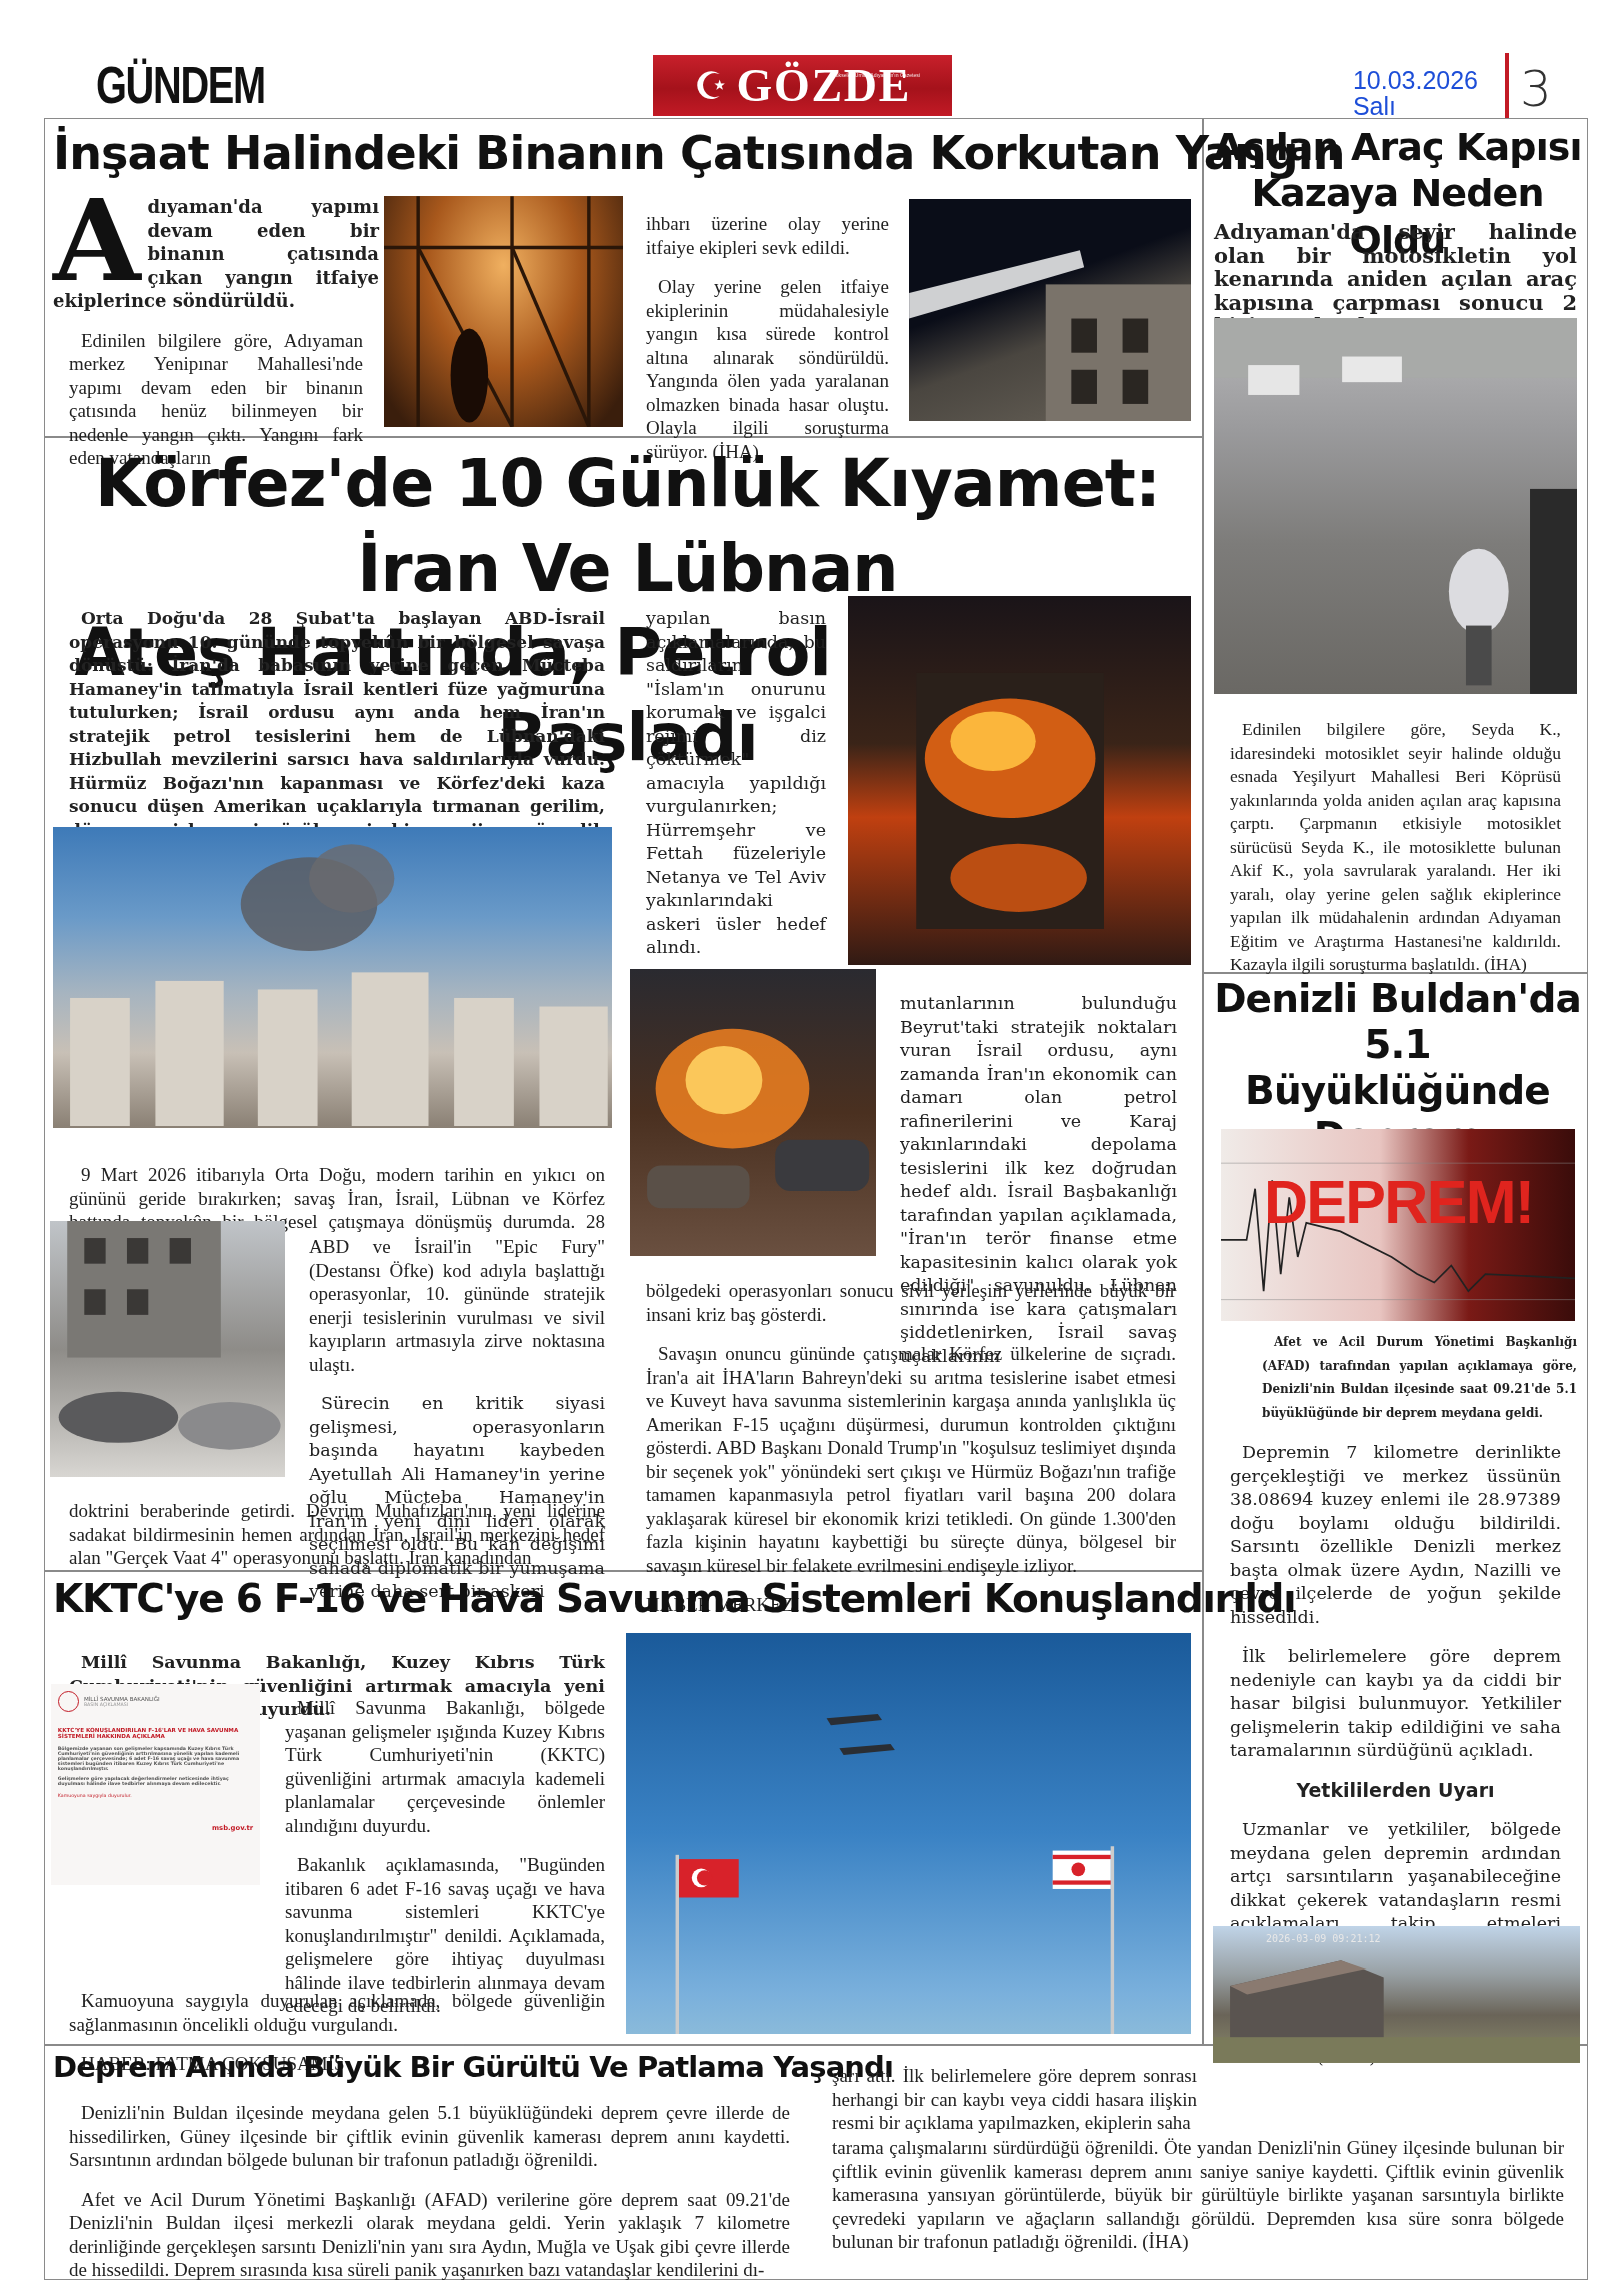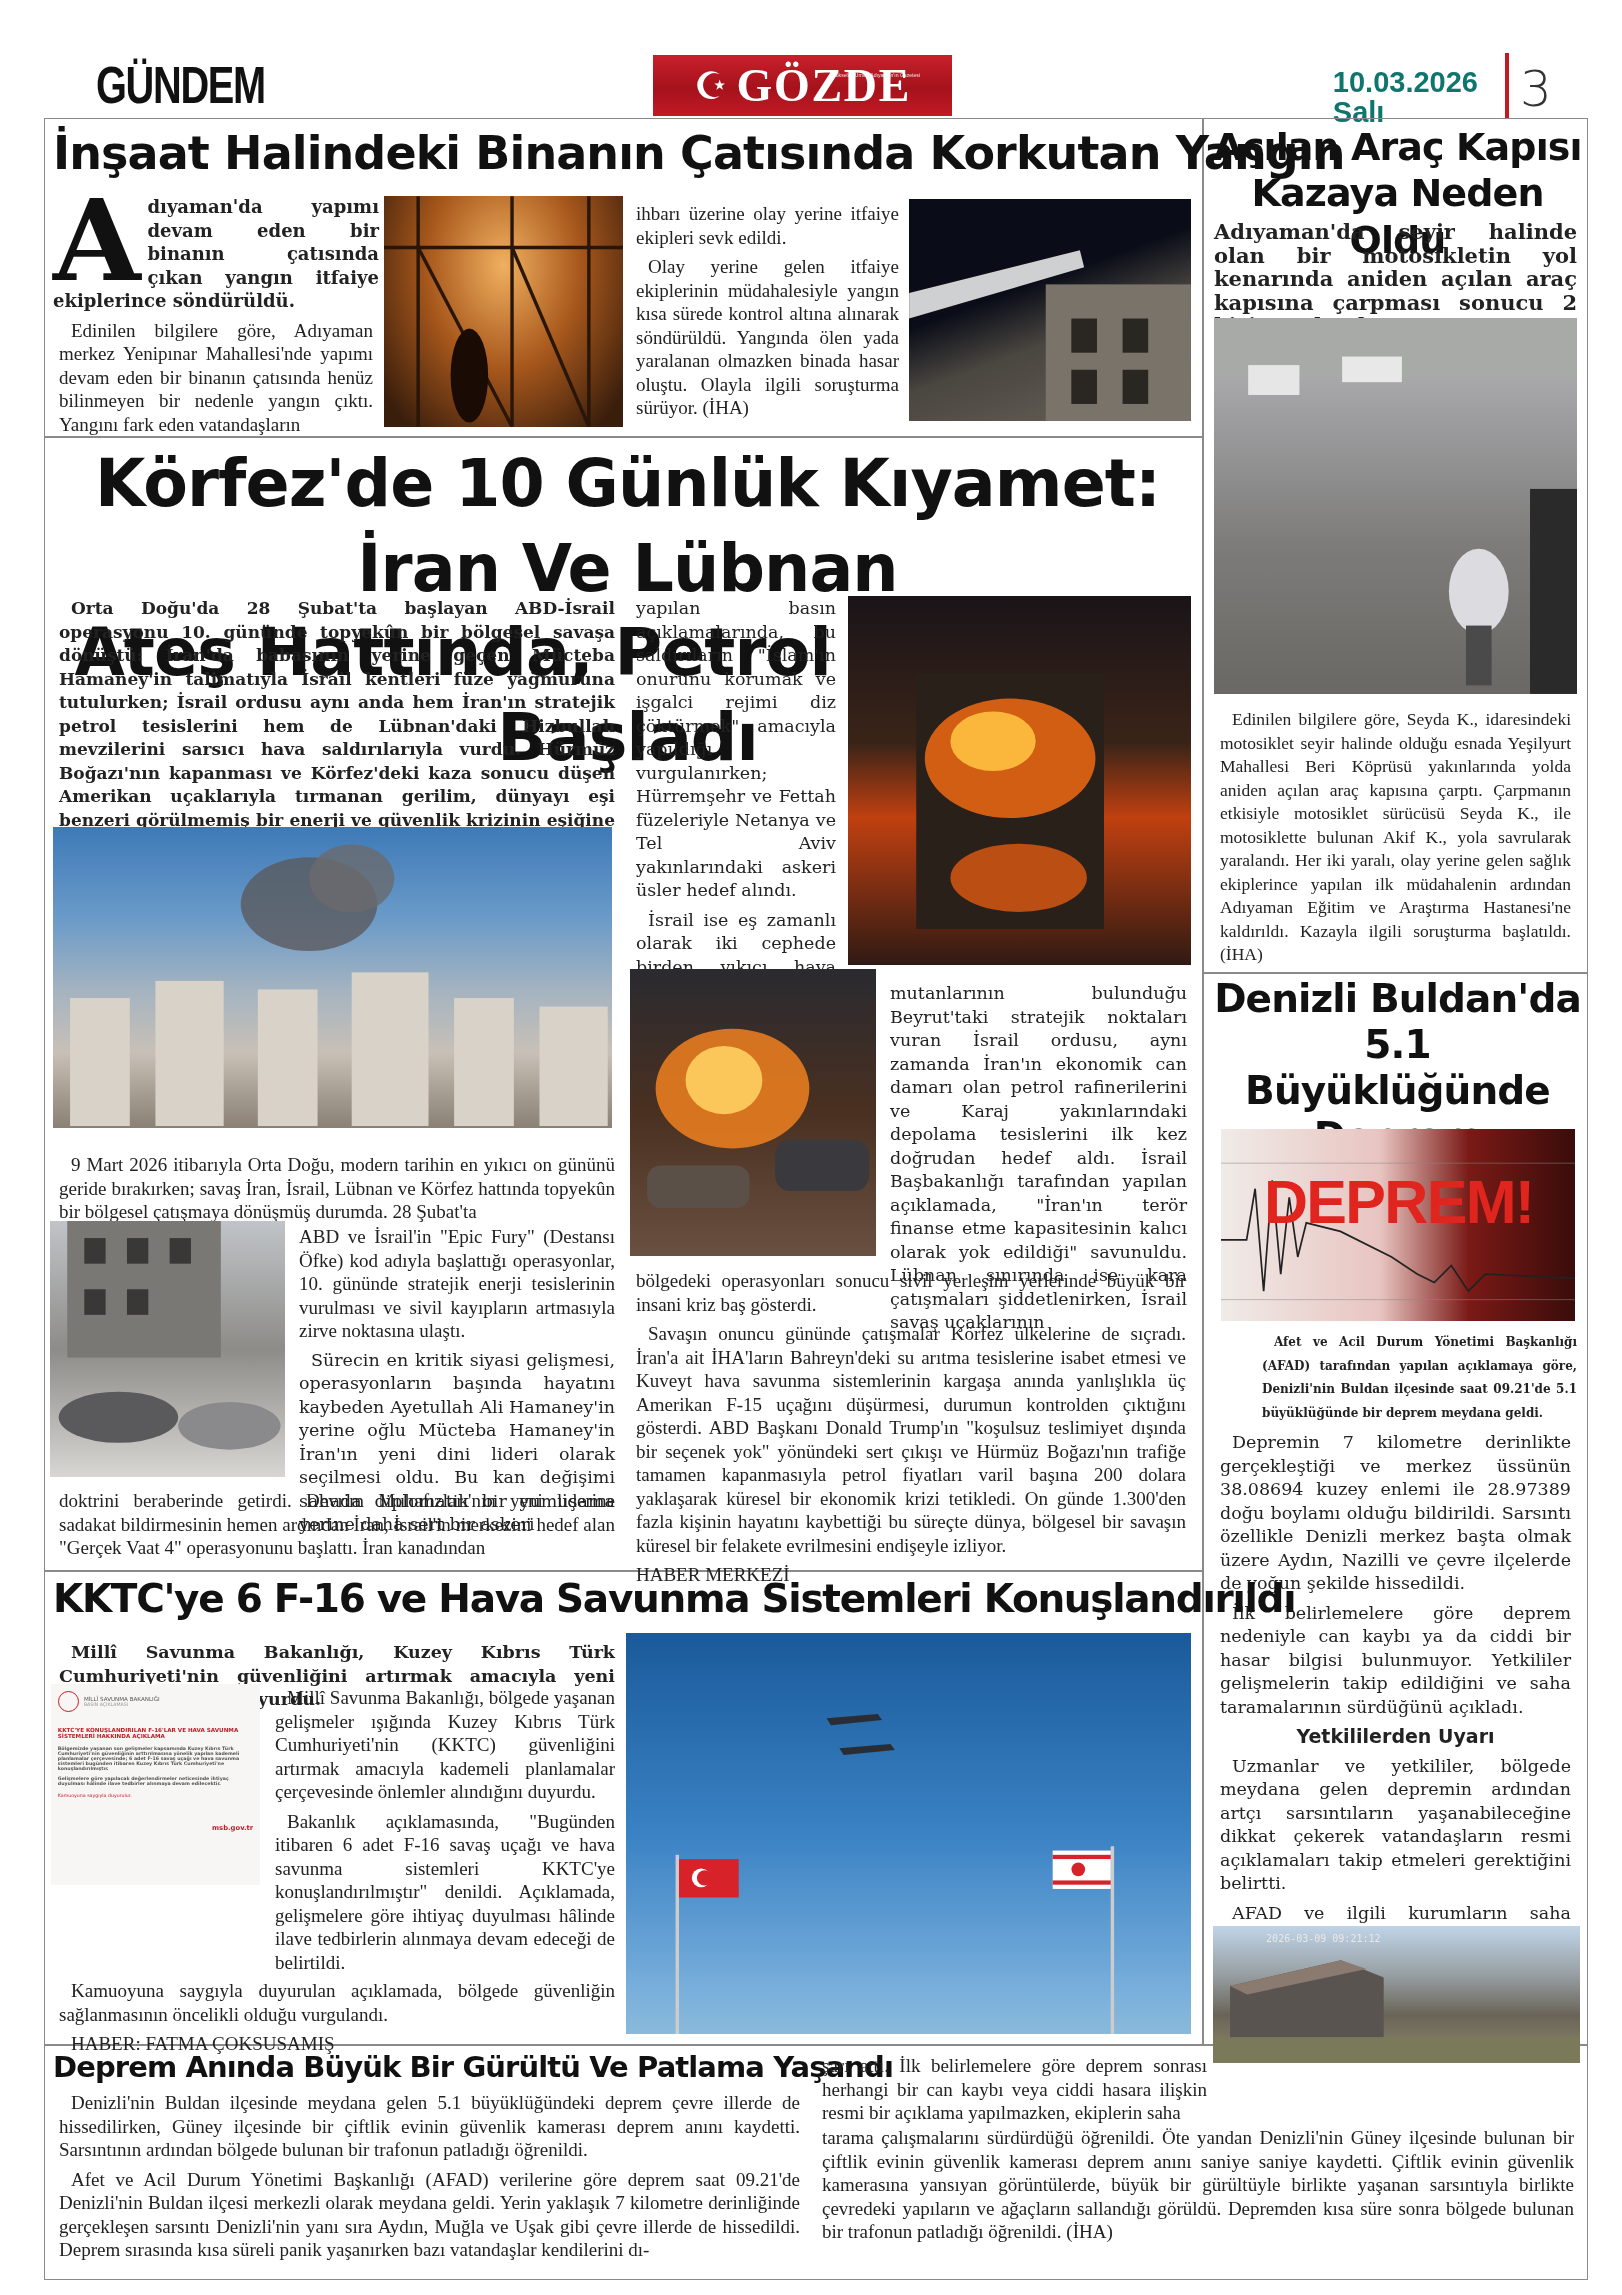--- a/index.html
+++ b/index.html
@@ -3,35 +3,35 @@
 <meta charset="utf-8">
 <style>
   html,body{margin:0;padding:0;background:#fff;}
   body{width:1623px;height:2295px;position:relative;overflow:hidden;font-family:"DejaVu Serif",serif;color:#222;}
   .abs{position:absolute;}
   .section-label{left:96px;top:60px;font-family:"Liberation Sans",sans-serif;font-weight:bold;font-size:51px;letter-spacing:-1.7px;transform:scaleX(0.78);transform-origin:left;color:#111;line-height:1;}
   .logo{left:653px;top:55px;width:299px;height:61px;background:linear-gradient(180deg,#c8202b,#a5121b 55%,#c21a25);display:flex;align-items:center;justify-content:center;color:#fff;}
   .logo .moon{font-size:38px;font-family:"DejaVu Sans",sans-serif;margin-right:8.5px;}
   .logo .name{font-family:"Liberation Serif",serif;font-weight:bold;font-size:46px;letter-spacing:1.7px;}
   .logo .tag{position:absolute;right:32px;top:17px;font-size:5.1px;font-family:"Liberation Sans",sans-serif;opacity:.9;}
-  .date{right:145px;top:67px;font-family:"Liberation Sans",sans-serif;font-size:29px;color:#0f766e;line-height:1.05;font-weight:700;}
+  .date{right:145px;top:67px;font-family:"Liberation Sans",sans-serif;font-size:25px;color:#1d4ed8;line-height:1.05;font-weight:400;}
   .redbar{left:1505px;top:53px;width:4.3px;height:65px;background:#c21a25;}
   .pagenum{left:1520px;top:60px;font-family:"DejaVu Sans",sans-serif;font-size:50px;color:#333;font-weight:200;}
   .hline{height:1.7px;background:#8a8a8a;}
   .vline{width:1.7px;background:#8a8a8a;}
   .frame{left:44px;top:118px;width:1544px;height:2162px;border:1.7px solid #8a8a8a;box-sizing:border-box;}
   h1,h2,h3{margin:0;font-family:"DejaVu Sans",sans-serif;font-weight:bold;color:#111;}
   .hl1{left:53px;top:126px;width:1144px;font-size:46px;letter-spacing:-0.9px;white-space:nowrap;}
   .hl-right{left:1206px;top:124px;width:383px;font-size:38px;text-align:center;line-height:1.22;letter-spacing:-0.9px;}
   .hl2{left:51px;top:442px;width:1153px;font-size:65px;text-align:center;line-height:1.3;letter-spacing:-0.9px;}
   .hl3{left:53px;top:1576px;width:1149px;font-size:39px;white-space:nowrap;letter-spacing:-1.3px;}
   .hl4{left:53px;top:2050px;width:752px;font-size:29px;white-space:nowrap;letter-spacing:-0.9px;}
   .hl-dep{left:1206px;top:976px;width:383px;font-size:39px;text-align:center;line-height:1.18;letter-spacing:-0.9px;}
   .txt{font-size:17.5px;line-height:23.5px;text-align:justify;hyphens:auto;}
-  .txt p{margin:6px;text-indent:12px;}
+  .txt p{margin:16px;text-indent:12px;}
   .bold{font-weight:bold;}
   .narrow{font-family:"Liberation Serif",serif;font-size:19px;line-height:23.5px;}
   .dropcap{float:left;font-family:"DejaVu Serif",serif;font-weight:bold;font-size:113px;line-height:85px;margin:3.4px 6.8px 0 0;color:#111;}
   .img{overflow:hidden;}
   .subhead{font-family:"DejaVu Sans",sans-serif;font-weight:bold;text-align:center;font-size:19px;margin:3.4px 0 1.7px;}
 </style>
 </head>
 <body>
 
 <div class="abs section-label">GÜNDEM</div>

